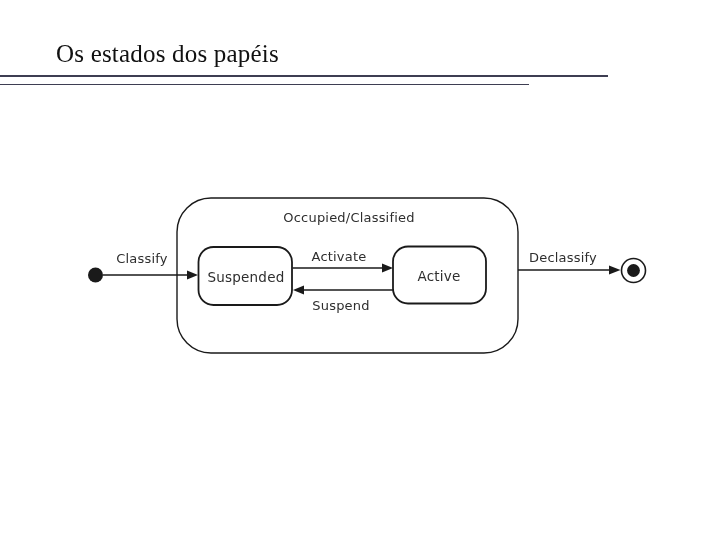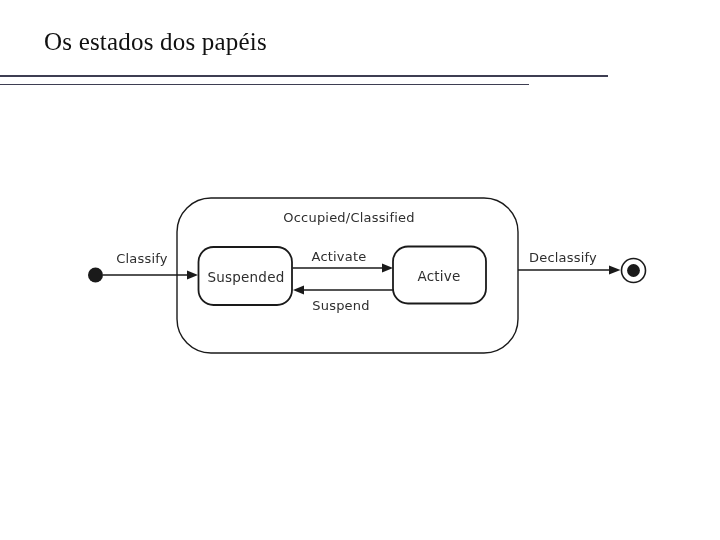--- a/index.html
+++ b/index.html
@@ -14,21 +14,21 @@
   .slide {
     position: relative;
     width: 720px;
     height: 540px;
     background: #ffffff;
   }
   .title {
     position: absolute;
     left: 44px;
     top: 28px;
-    margin: 0;
+    margin: 12px;
     font-family: "Liberation Serif", serif;
     font-weight: 400;
     font-size: 25px;
     color: #111111;
     letter-spacing: 0.2px;
     white-space: nowrap;
   }
   .rule {
     position: absolute;
     left: 0;

